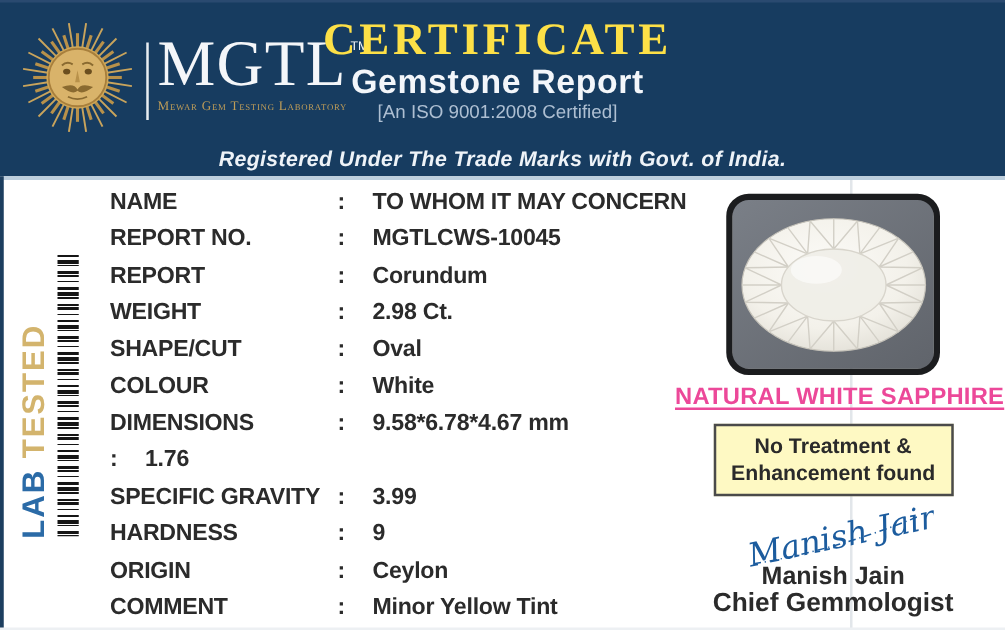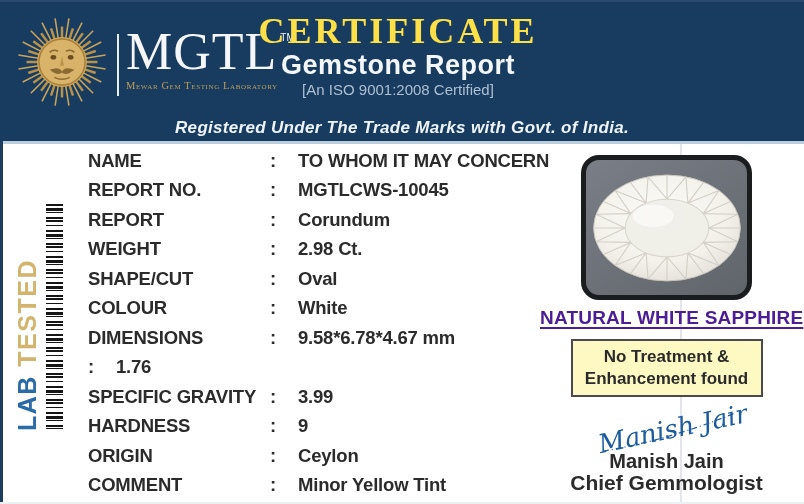--- a/index.html
+++ b/index.html
@@ -48,21 +48,21 @@
          font-weight:700; font-size:18.5px; color:#2b2b2b; letter-spacing:-0.2px; }
   .lbl { width:182px; flex:0 0 182px; }
   .coln { width:28px; flex:0 0 28px; }
   .val { flex:1; white-space:nowrap; }
 
   
   .right-panel { position:absolute; left:540px; top:150px; width:253px; text-align:center; }
   .photo { width:171px; height:145px; margin:5px auto 0; border-radius:18px;
            border:5px solid #1b1c1e; background:linear-gradient(145deg,#7a7f87,#60646b);
            display:flex; align-items:center; justify-content:center; overflow:hidden; }
-  .gem-title { margin-top:7px; font-weight:700; font-size:19px; color:#4c1d95;
+  .gem-title { margin-top:7px; font-weight:700; font-size:19px; color:#ec4899;
                letter-spacing:0.2px; text-decoration:underline; text-underline-offset:3px;
                text-decoration-thickness:2px; white-space:nowrap; }
   .treatment-box { width:192px; margin:10px auto 0; border:2px solid #4a4a4a; background:#fef9c3;
                    padding:5px 2px; font-weight:700; font-size:17px; line-height:22px; color:#2a2a2a; }
   .signature { display:block; margin:4px auto 0; }
   .signatory-name { font-weight:700; font-size:20px; color:#2b2b2b; margin-top:-6px; line-height:20px; }
   .signatory-title { font-weight:700; font-size:21px; color:#2b2b2b; line-height:24px; }
 </style>
 </head>
 <body>

